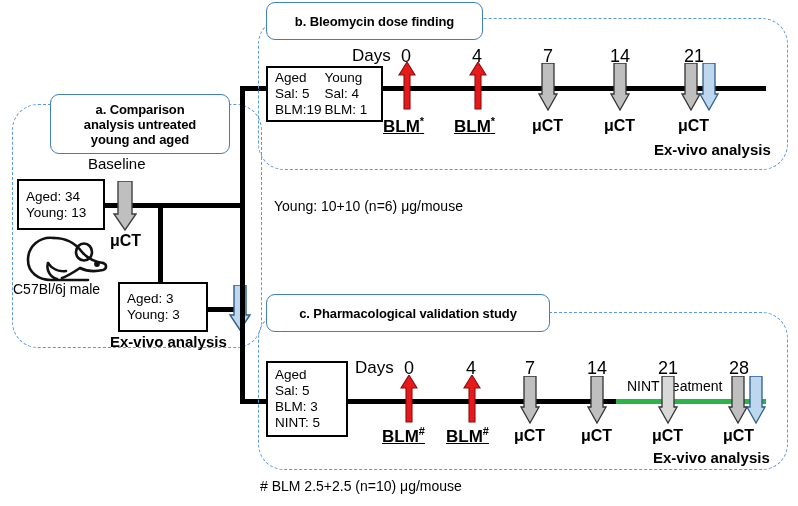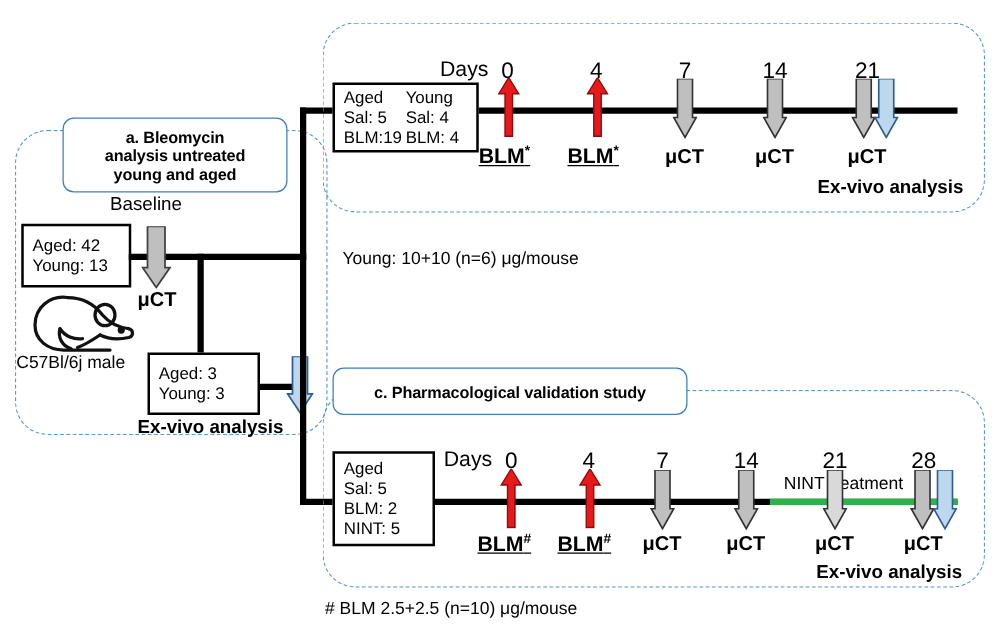--- a/index.html
+++ b/index.html
@@ -49,29 +49,29 @@
   .mouse{position:absolute;}
 </style>
 </head>
 <body>
 
 <div id="root">
 
   <div class="panel" style="left:12px;top:104px;width:248px;height:242px;"></div>
 
   <div class="titlechip" style="left:50px;top:94px;width:158px;height:52px;flex-direction:column;line-height:15px;">
-    <div>a. Bleomycin</div>
+    <div>a. Comparison</div>
     <div>analysis untreated</div>
     <div>young and aged</div>
   </div>
 
   <div class="lbl baseline" style="left:88px;top:155px;">Baseline</div>
 
   <div class="infobox" style="left:17px;top:179px;width:88px;height:51px;">
-    <div class="row">Aged: 42</div>
+    <div class="row">Aged: 34</div>
     <div class="row">Young: 13</div>
   </div>
 
   <div class="hline" style="left:103px;top:203px;width:142px;"></div>
 
   <div class="vline" style="left:158px;top:203px;height:106px;"></div>
 
   <div class="hline" style="left:206px;top:307px;width:30px;"></div>
 
   <div class="arrow" style="left:113px;top:181px;">
@@ -108,35 +108,38 @@
     </svg>
   </div>
   <div class="lbl exvivo" style="left:110px;top:333px;">Ex-vivo analysis</div>
 
   <div class="vline" style="left:240px;top:86px;height:318px;"></div>
   <div class="hline" style="left:240px;top:86px;width:32px;"></div>
   <div class="hline" style="left:240px;top:399px;width:32px;"></div>
 
   <div class="panel" style="left:258px;top:18px;width:528px;height:150px;"></div>
 
+  <div class="titlechip" style="left:266px;top:2px;width:195px;height:30px;">
+    <span>b. Bleomycin dose finding</span>
+  </div>
 
   <div class="hline" style="left:266px;top:86px;width:500px;"></div>
 
   <div class="infobox two-col" style="left:266px;top:66px;width:117px;height:56px;">
     <div class="row">
       <span class="c1">Aged</span>
       <span class="c2">Young</span>
     </div>
     <div class="row">
       <span class="c1">Sal: 5</span>
       <span class="c2">Sal: 4</span>
     </div>
     <div class="row">
       <span class="c1">BLM:19</span>
-      <span class="c2">BLM: 4</span>
+      <span class="c2">BLM: 1</span>
     </div>
   </div>
 
   <div class="lbl days" style="left:352px;top:46px;">Days</div>
 
   <div class="lbl daynum" style="left:395px;top:46px;width:22px;">0</div>
   <div class="lbl daynum" style="left:466px;top:46px;width:22px;">4</div>
   <div class="lbl daynum" style="left:537px;top:46px;width:22px;">7</div>
   <div class="lbl daynum" style="left:608px;top:46px;width:24px;">14</div>
   <div class="lbl daynum" style="left:682px;top:46px;width:24px;">21</div>
@@ -194,21 +197,21 @@
   </div>
 
   <div class="hline" style="left:266px;top:399px;width:500px;"></div>
 
   <div class="greenline" style="left:616px;top:399px;width:150px;"></div>
   <div class="lbl nint" style="left:627px;top:378px;">NINT treatment</div>
 
   <div class="infobox" style="left:266px;top:361px;width:82px;height:76px;">
     <div class="row">Aged</div>
     <div class="row">Sal: 5</div>
-    <div class="row">BLM: 2</div>
+    <div class="row">BLM: 3</div>
     <div class="row">NINT: 5</div>
   </div>
 
   <div class="lbl days" style="left:355px;top:358px;">Days</div>
 
   <div class="lbl daynum" style="left:398px;top:358px;width:22px;">0</div>
   <div class="lbl daynum" style="left:460px;top:358px;width:22px;">4</div>
   <div class="lbl daynum" style="left:519px;top:358px;width:22px;">7</div>
   <div class="lbl daynum" style="left:585px;top:358px;width:24px;">14</div>
   <div class="lbl daynum" style="left:656px;top:358px;width:24px;">21</div>

